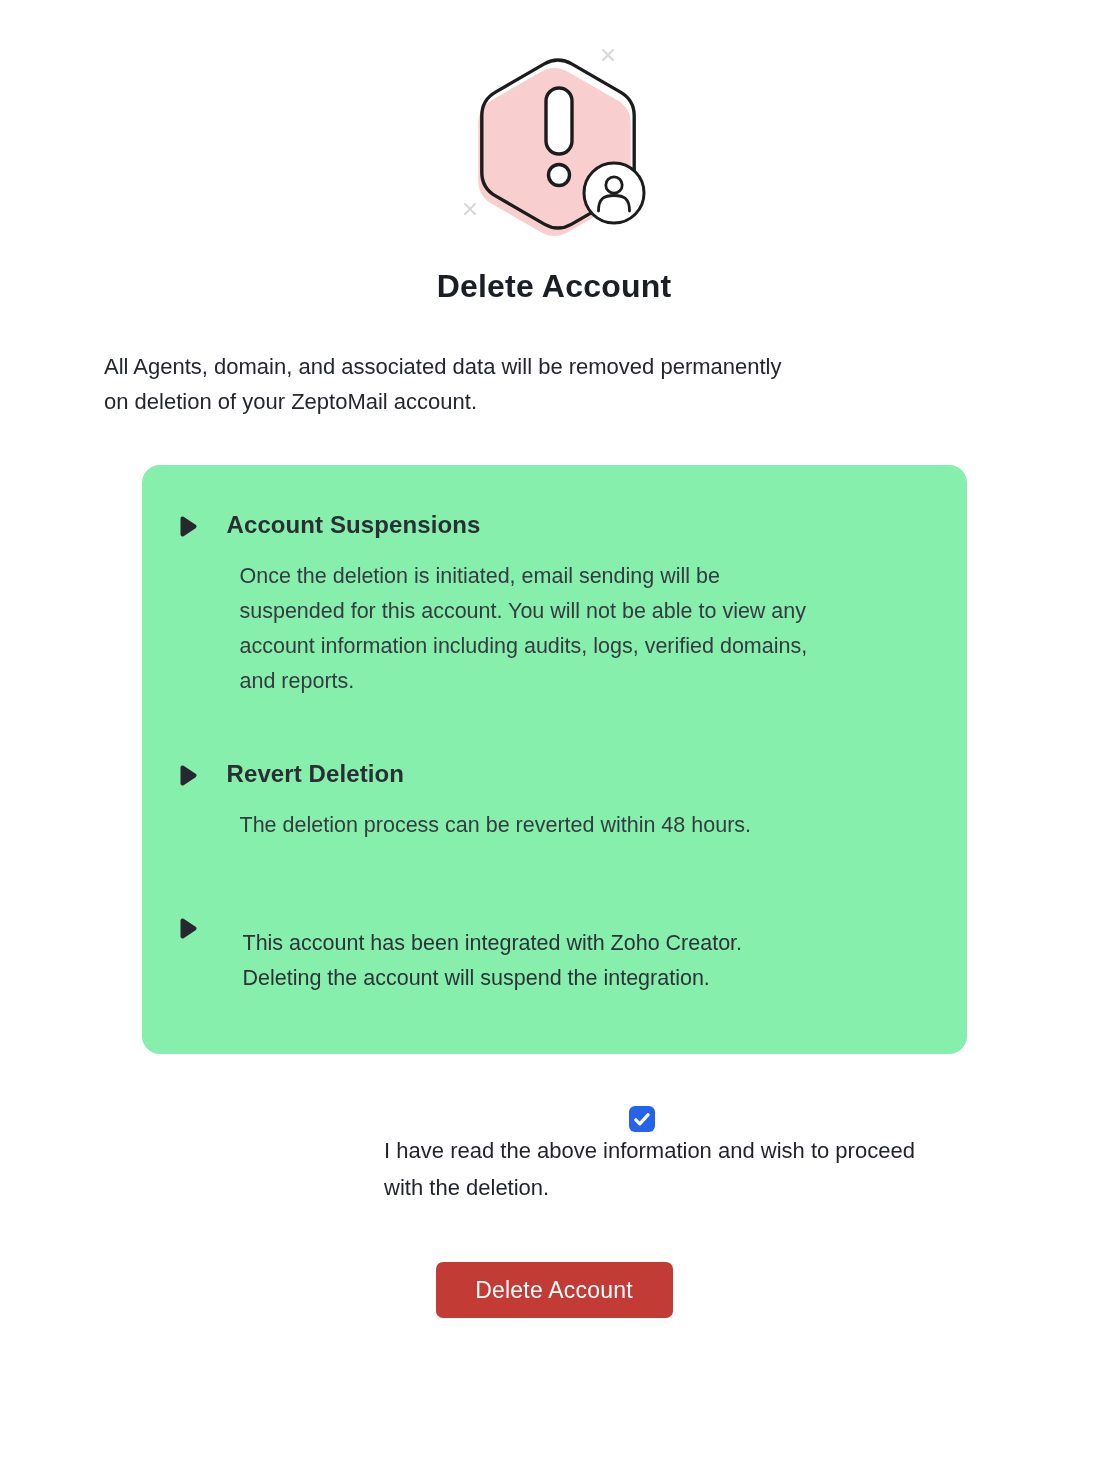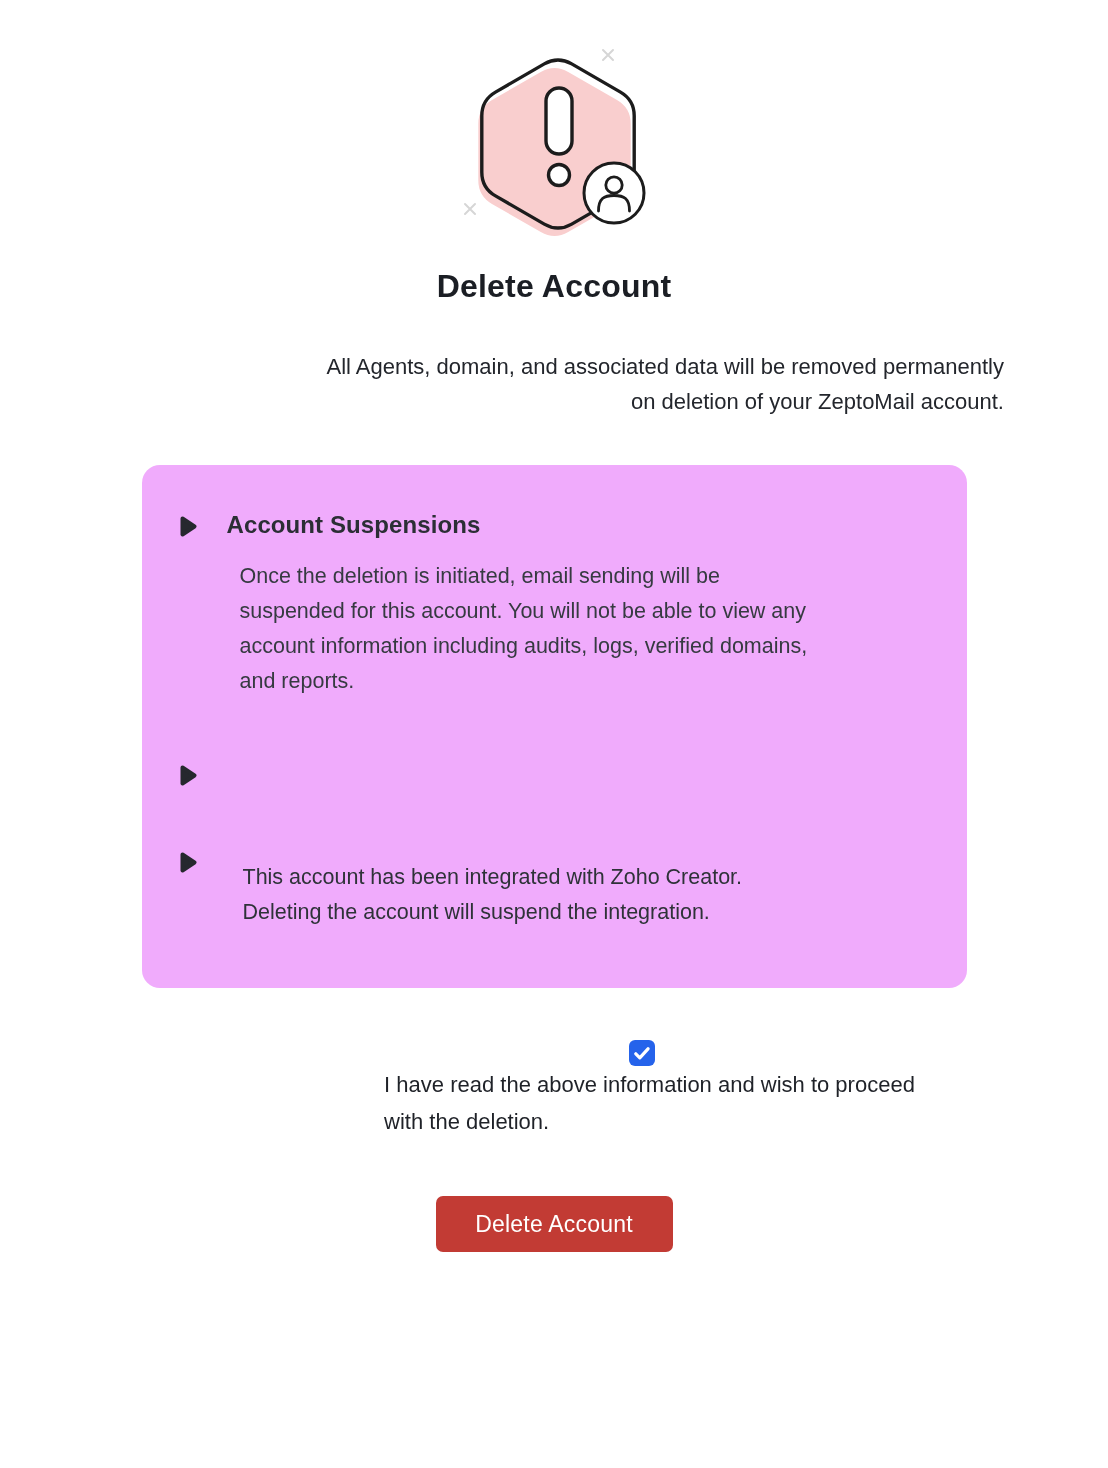--- a/index.html
+++ b/index.html
@@ -7,26 +7,26 @@
     width:1108px;height:1468px;position:relative;overflow:hidden;
     font-family:"Liberation Sans",sans-serif;color:#23262c;
     -webkit-font-smoothing:antialiased;
   }
   .hero{padding-top:46px;display:flex;justify-content:center;}
   .page-title{
     margin:26px 0 0 0;text-align:center;
     font-size:32px;font-weight:700;color:#1b1e24;letter-spacing:.2px;
   }
   .page-subtitle{
-    margin:44px auto 0;max-width:900px;text-align:right;
+    margin:44px auto 0;max-width:900px;text-align:left;
     font-size:22px;line-height:35px;color:#23262c;white-space:pre-line;
   }
   .info-panel{
     box-sizing:border-box;width:825px;margin:46px auto 0;
-    background:#f0abfc;border-radius:18px;
+    background:#86efac;border-radius:18px;
     padding:46px 44px 42px 38px;
   }
   .section{display:flex;margin-bottom:48px;}
   .section:last-of-type{margin-bottom:0;}
   .arrow-col{flex:0 0 47px;padding-top:5px;}
   .note .arrow-col{padding-top:8px;}
   .section-heading{
     margin:0 0 20px 0;font-size:24px;font-weight:700;color:#2b2e35;letter-spacing:.1px;
   }
   .section-body{
@@ -104,20 +104,24 @@
 and reports.</p>
     </div>
   </div>
 
   <div class="section">
     <div class="arrow-col">
       <svg width="17" height="21" viewBox="0 0 17 21">
           <polygon points="2.5,2.5 14.5,10.5 2.5,18.5" fill="#26282e" stroke="#26282e" stroke-width="4" stroke-linejoin="round"></polygon>
         </svg>
     </div>
+    <div>
+      <h2 class="section-heading">Revert Deletion</h2>
+      <p class="section-body">The deletion process can be reverted within 48 hours.</p>
+    </div>
   </div>
 
 
   <div class="section note">
     <div class="arrow-col">
       <svg width="17" height="21" viewBox="0 0 17 21">
           <polygon points="2.5,2.5 14.5,10.5 2.5,18.5" fill="#26282e" stroke="#26282e" stroke-width="4" stroke-linejoin="round"></polygon>
         </svg>
     </div>
     <p class="note-text">This account has been integrated with Zoho Creator.

